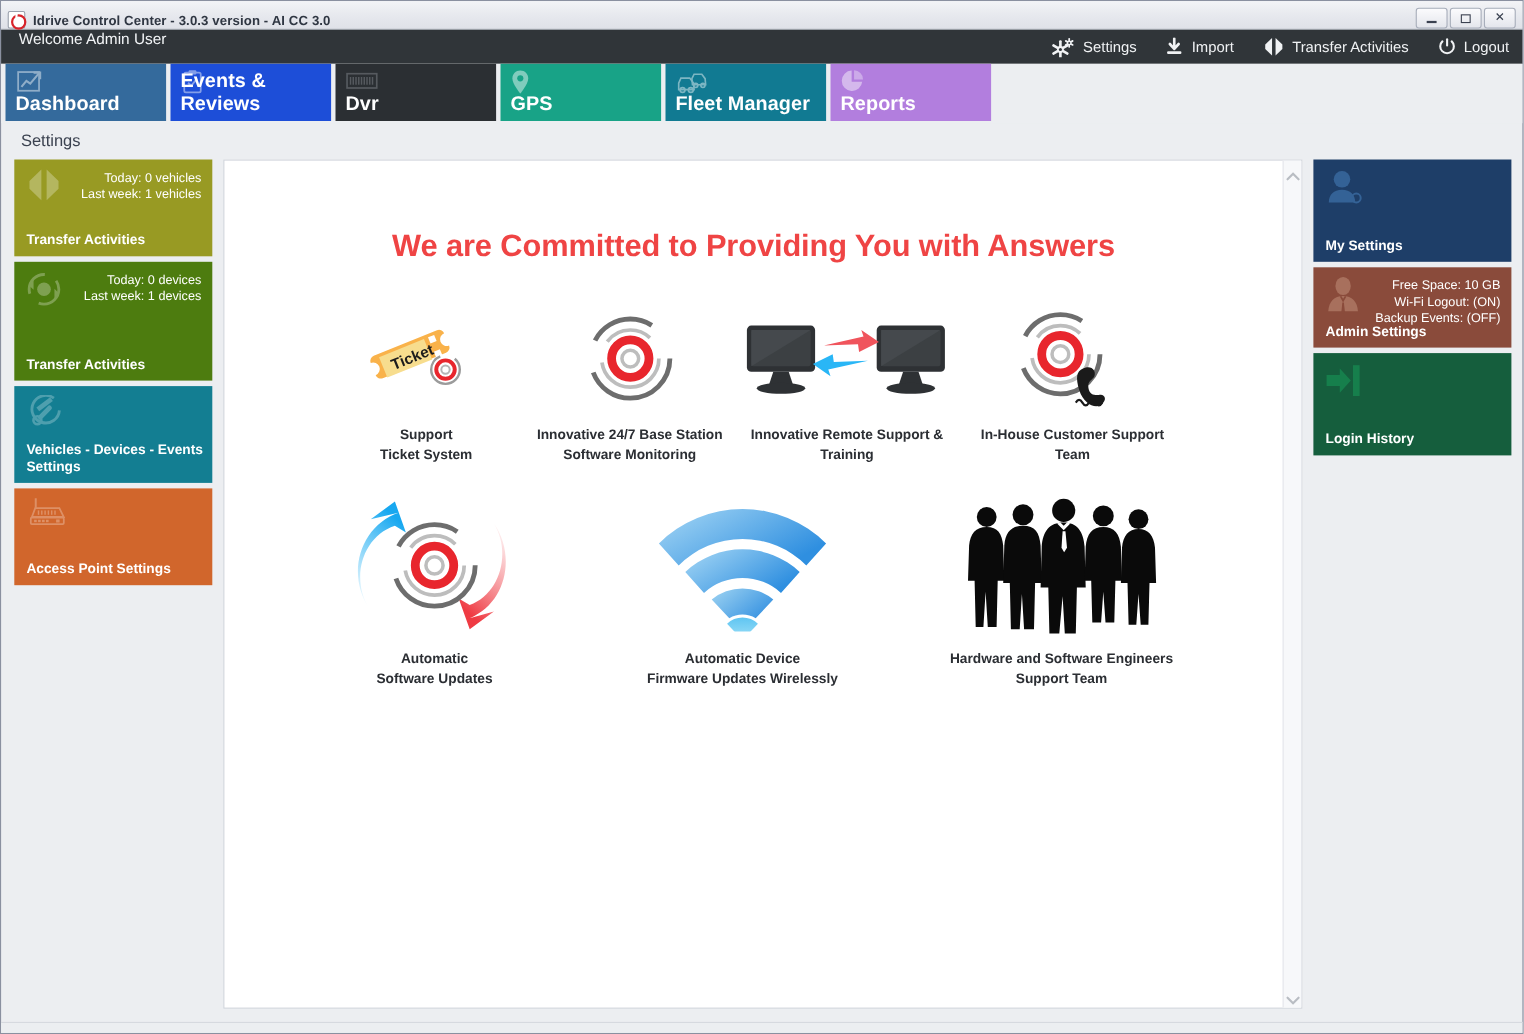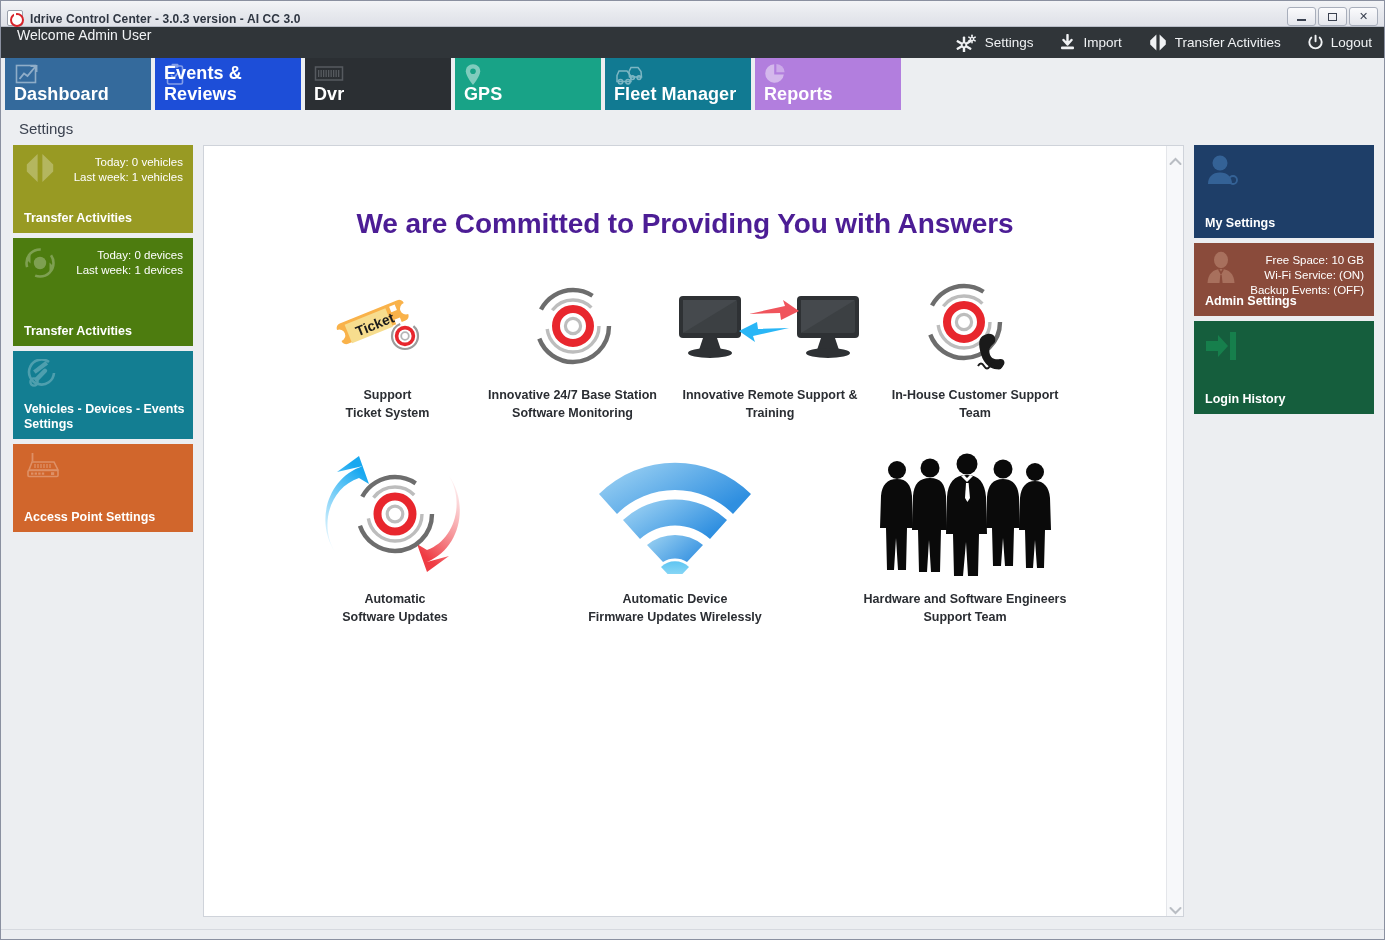--- a/index.html
+++ b/index.html
@@ -108,21 +108,21 @@
   }
   
   .center-wrap {
     flex: 1 1 auto; margin-left: 10px; min-width: 0;
     background: #fff; border: 1px solid #cfd3da;
     display: flex; position: relative;
   }
   .center-scroll-content { flex: 1 1 auto; overflow: hidden; position: relative; }
   .hero { text-align: center; padding-top: 62px; }
   .hero h1 {
-    font-size: 28px; font-weight: bold; color: #4c1d95; letter-spacing: -.1px;
+    font-size: 28px; font-weight: bold; color: #ef4444; letter-spacing: -.1px;
   }
   .hero h2 {
     font-size: 24px; font-weight: normal; color: #3b3e44; margin-top: 8px;
   }
   .feature-grid { margin-top: 36px; }
   .frow { display: flex; justify-content: center; }
   .fcell { text-align: center; }
   .fcell .ficon { height: 100px; display: flex; align-items: center; justify-content: center; }
   .fcell .flabel {
     font-size: 12.5px; font-weight: bold; color: #2b2e33;
@@ -594,21 +594,21 @@
         <span class="tile-ico">
           <svg width="34" height="36" viewBox="0 0 34 36">
             <ellipse cx="17" cy="9" rx="7" ry="8.2" fill="#c6957f"></ellipse>
             <path d="M17 18 C9 18 4 23 3.5 32 L30.5 32 C30 23 25 18 17 18 Z" fill="#c6957f"></path>
             <path d="M14 18.5 L17 24 L20 18.5 L18.6 18 L17 20.5 L15.4 18 Z" fill="#8a4b3b"></path>
             <path d="M16.3 24 L17.7 24 L18.6 32 L17 34 L15.5 32 Z" fill="#8a4b3b"></path>
           </svg>
         </span>
         <span class="tile-stats">
           <span>Free Space:  10 GB</span><br>
-          <span>Wi-Fi Service: (ON)</span><br>
+          <span>Wi-Fi Logout: (ON)</span><br>
           <span>Backup Events: (OFF)</span>
         </span>
         <span class="tile-label">Admin Settings</span>
       </div>
 
       <div class="tile" style="background:#155e3d;height:93px">
         <span class="tile-ico">
           <svg width="34" height="34" viewBox="0 0 34 34">
             <path d="M2 12 L14 12 L14 6 L24 17 L14 28 L14 22 L2 22 Z" fill="#18a05c"></path>
             <rect x="26" y="3" width="6" height="28" fill="#18a05c"></rect>

